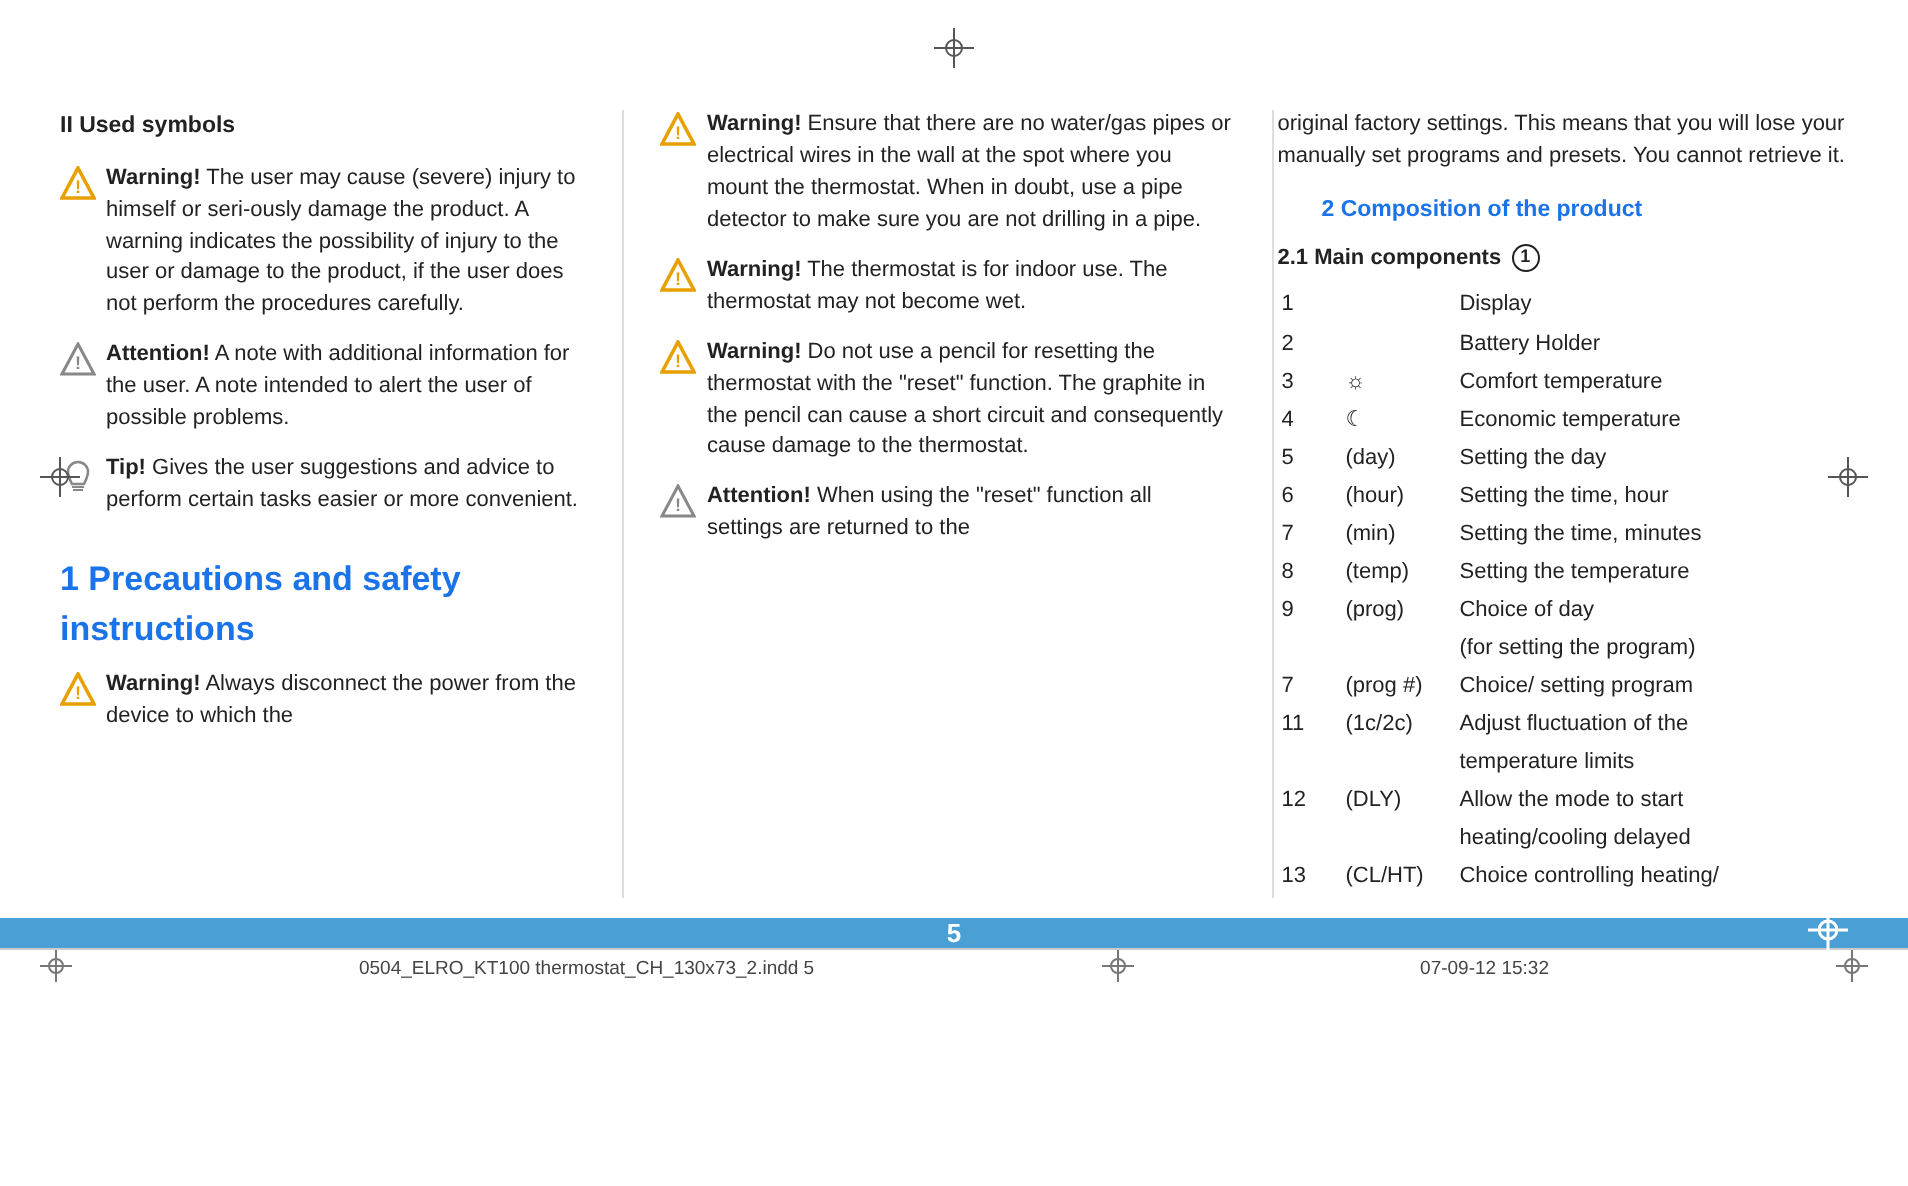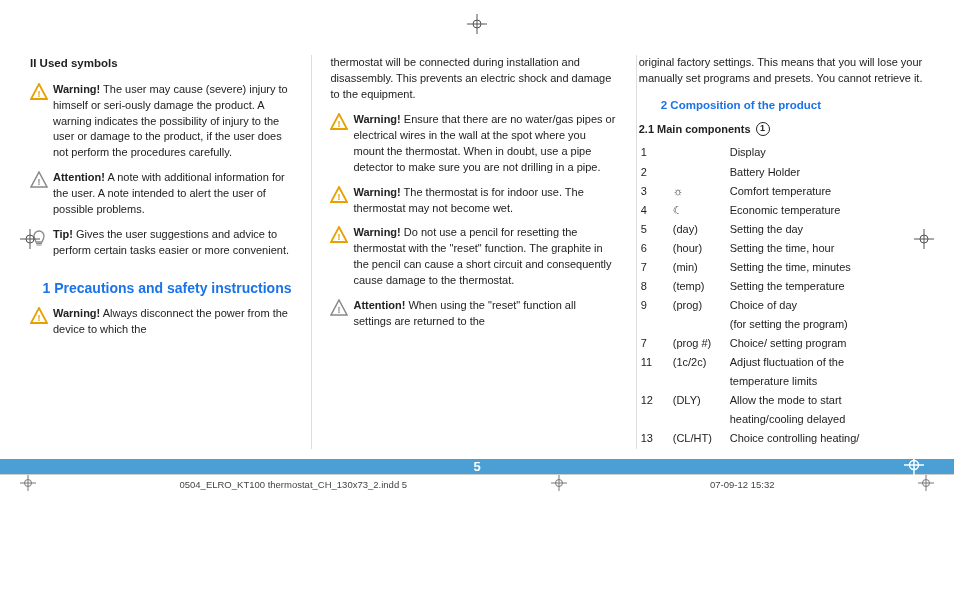--- a/index.html
+++ b/index.html
@@ -87,25 +87,24 @@
 
     
     .section-title {
       font-weight: bold;
       font-size: 11.5px;
       margin-bottom: 10px;
     }
 
     .section-title-colored {
       font-weight: bold;
-      font-size: 14px;
+      font-size: 17px;
       color: #1a73e8;
       margin-bottom: 8px;
       margin-top: 10px;
-      text-align: right;
     }
 
     .warning-block {
       display: flex;
       flex-direction: row;
       align-items: flex-start;
       margin-bottom: 9px;
       gap: 5px;
     }
 
@@ -316,23 +315,20 @@
           </svg>
         </div>
         <div class="warning-text">
           <strong>Warning!</strong> Always disconnect the power from the device to which the
         </div>
       </div>
     </div>
 
     <div class="column col-middle">
 
-      <div class="warning-text" style="margin-bottom:9px;">
-        thermostat will be connected during installation and disassembly. This prevents an electric shock and damage to the equipment.
-      </div>
 
       <div class="warning-block">
         <div class="warning-icon">
           <svg viewBox="0 0 18 18" width="18" height="18">
             <polygon points="9,1 17,16 1,16" fill="none" stroke="#e8a000" stroke-width="1.8"></polygon>
             <text x="9" y="13.5" text-anchor="middle" font-size="9" font-weight="bold" fill="#e8a000">!</text>
           </svg>
         </div>
         <div class="warning-text">
           <strong>Warning!</strong> Ensure that there are no water/gas pipes or electrical wires in the wall at the spot where you mount the thermostat. When in doubt, use a pipe detector to make sure you are not drilling in a pipe.

